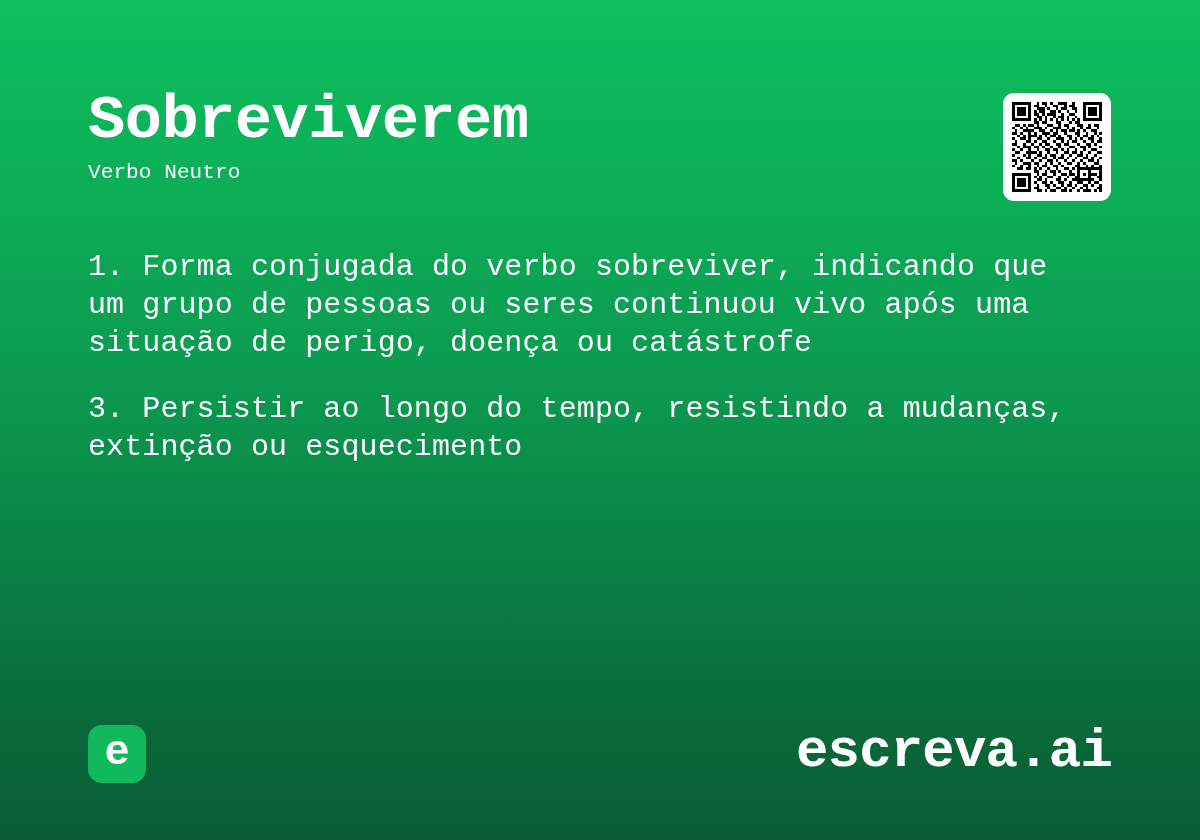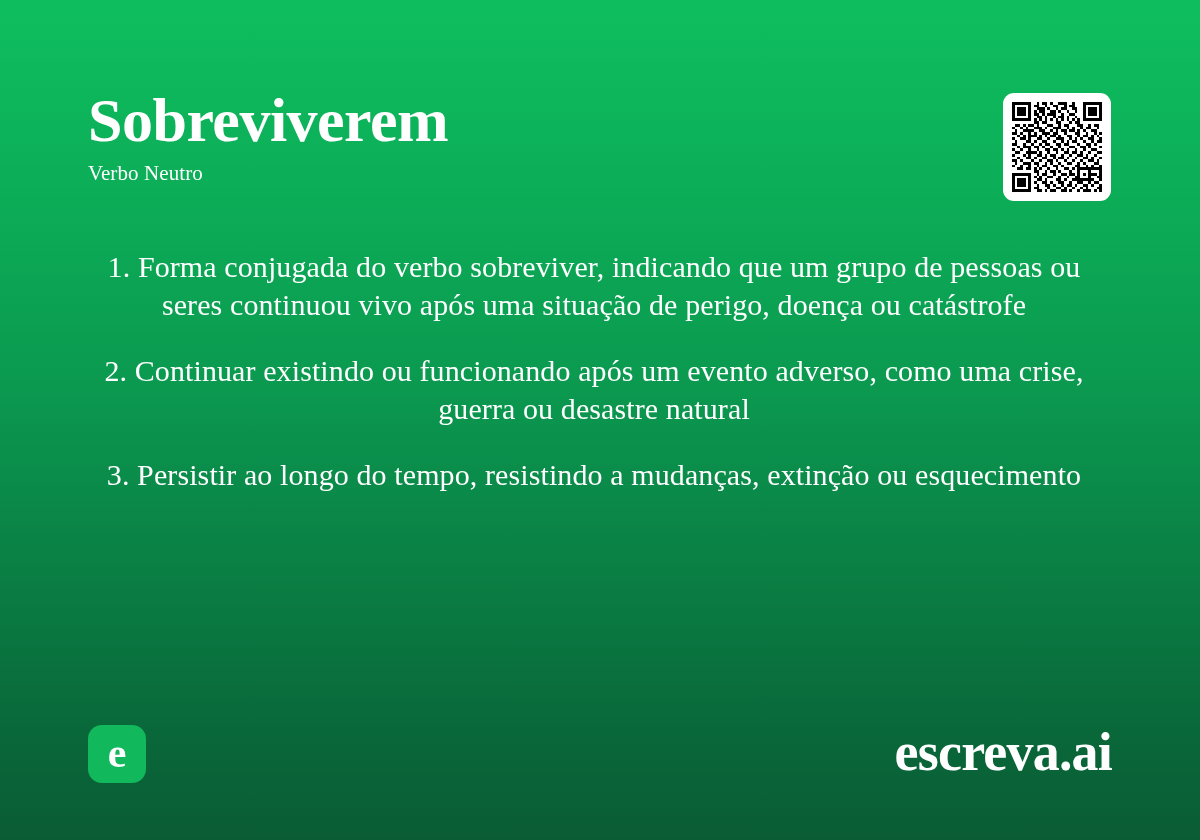--- a/index.html
+++ b/index.html
@@ -6,21 +6,21 @@
     margin: 0;
     padding: 0;
     background: #ffffff;
   }
   #card {
     position: relative;
     width: 1200px;
     height: 840px;
     overflow: hidden;
     background: linear-gradient(180deg, #0ebe5e 0%, #0cae58 22%, #0b9a50 45%, #0a7f44 68%, #09693a 86%, #0a5c35 100%);
-    font-family: Liberation Serif, serif;
+    font-family: Liberation Mono, monospace;
     -webkit-font-smoothing: antialiased;
   }
 
   
   #header {
     position: absolute;
     left: 88px;
     top: 88px;
     width: 880px;
   }
@@ -57,21 +57,20 @@
     height: 90px;
     display: block;
   }
 
   
   #definitions {
     position: absolute;
     left: 88px;
     top: 248px;
     width: 1012px;
-    text-align: center;
   }
   .definition {
     font-size: 30px;
     line-height: 38px;
     color: #ffffff;
     margin: 0 0 28px 0;
     letter-spacing: 0.1px;
   }
   .definition:last-child { margin-bottom: 16px; }
 
@@ -553,21 +552,20 @@
           <rect x="6" y="20" width="1" height="1"></rect>
           <rect x="6" y="22" width="1" height="1"></rect>
           <rect x="6" y="24" width="1" height="1"></rect>
         <rect x="8" y="25" width="1" height="1"></rect>
       </g>
     </svg>
   </div>
 
   <div id="definitions">
     <p class="definition">1. Forma conjugada do verbo sobreviver, indicando que um grupo de pessoas ou seres continuou vivo após uma situação de perigo, doença ou catástrofe</p>
-    <p class="definition">2. Continuar existindo ou funcionando após um evento adverso, como uma crise, guerra ou desastre natural</p>
     <p class="definition">3. Persistir ao longo do tempo, resistindo a mudanças, extinção ou esquecimento</p>
   </div>
 
   <div id="footer-logo-badge">
     <div id="footer-logo-letter">e</div>
   </div>
 
   <div id="wordmark">escreva.ai</div>
 
 </div>

